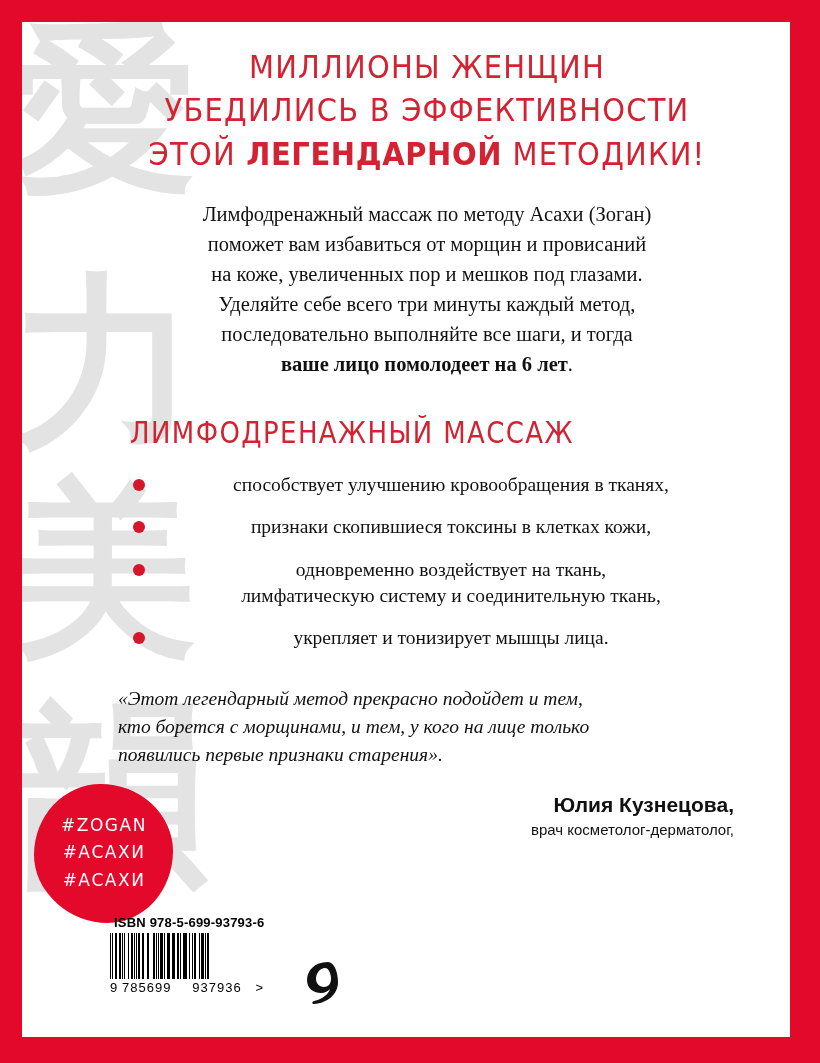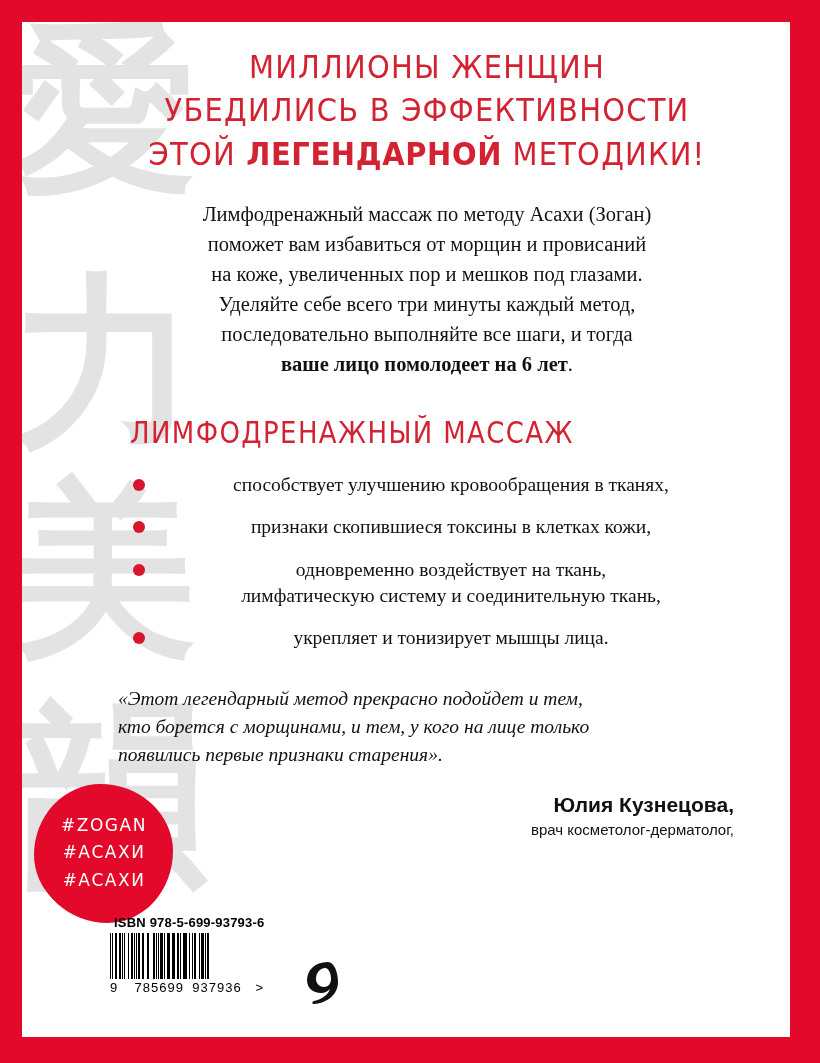--- a/index.html
+++ b/index.html
@@ -232,21 +232,21 @@
   .barcode-digits {
     display: flex;
     font-family: "Liberation Sans", sans-serif;
     font-size: 13px;
     letter-spacing: 1px;
     color: #000;
     margin-top: 1px;
   }
   .barcode-digits span { white-space: pre; }
   .bd-left  { width: 12px; }
-  .bd-mid   { width: 62px; text-align: right; }
+  .bd-mid   { width: 62px; text-align: left; }
   .bd-mid2  { width: 66px; text-align: center; }
   .bd-right { width: 14px; text-align: right; }
 
   
   .publisher-logo {
     position: absolute;
     left: 275px;
     top: 932px;
     width: 50px;
     height: 62px;

